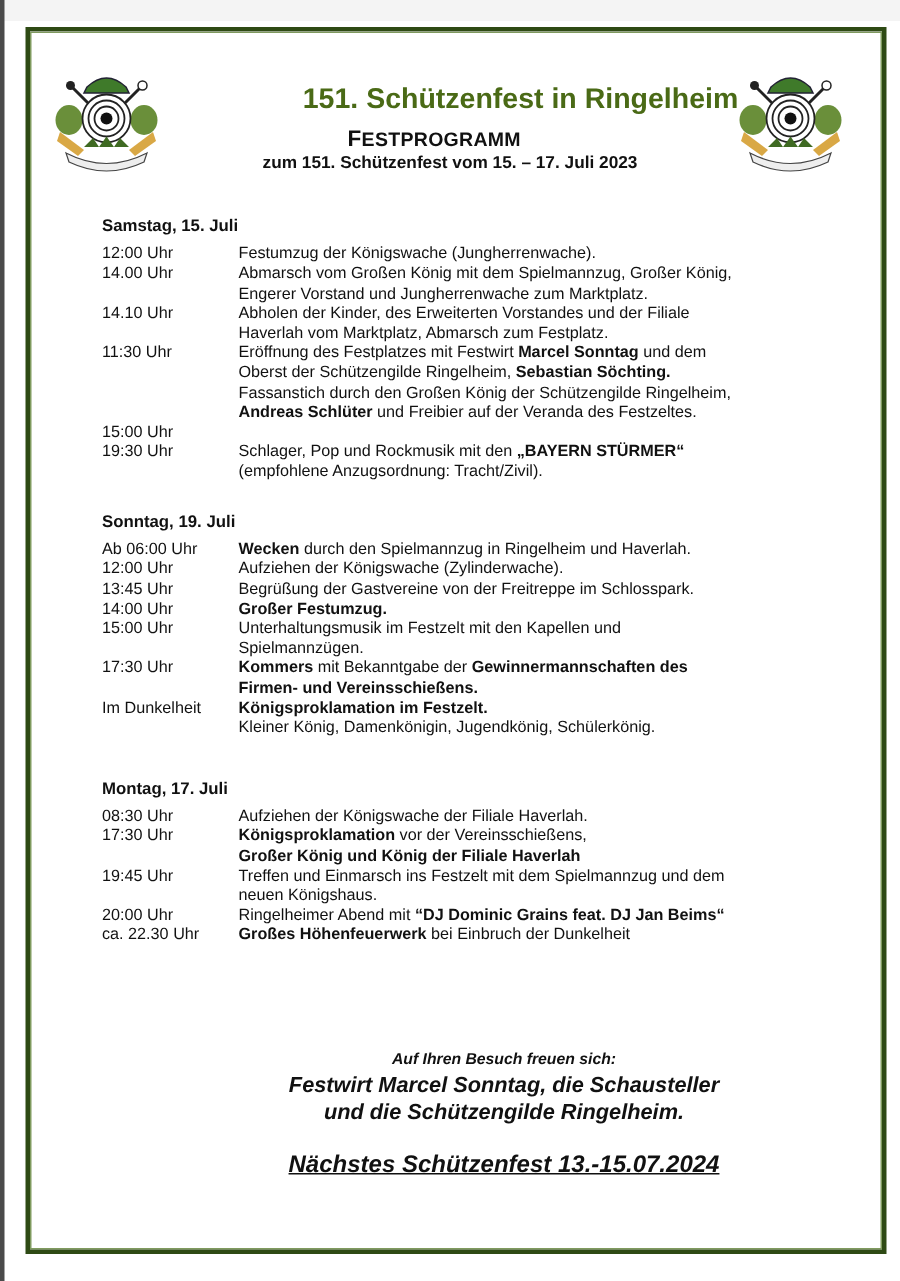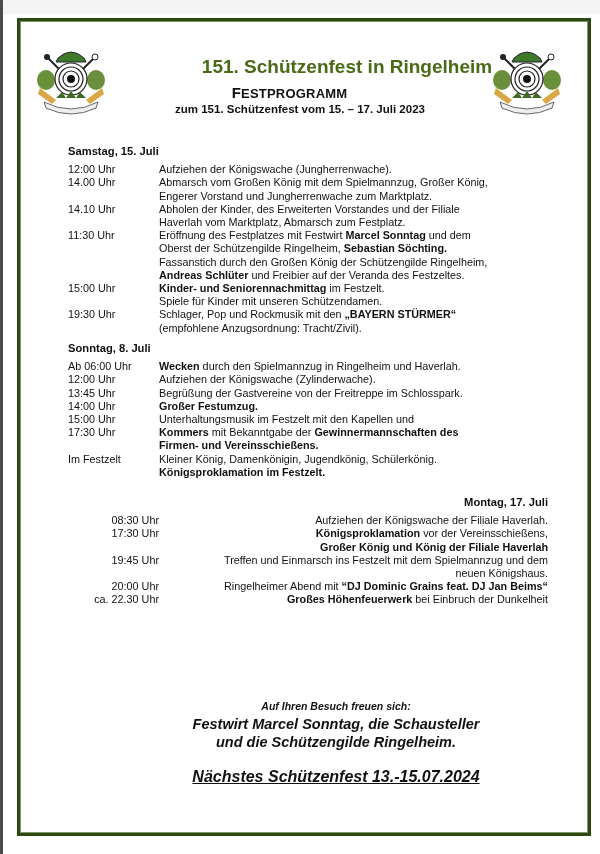--- a/index.html
+++ b/index.html
@@ -85,21 +85,21 @@
 
 <div class="title">151. Schützenfest in Ringelheim</div>
 <div class="subtitle"><span class="big">F</span><span>ESTPROGRAMM</span></div>
 <div class="subline">zum 151. Schützenfest vom 15. – 17. Juli 2023</div>
 
 <div class="day" id="day0" style="top:133px;margin-top:12px;">
     <div class="day-title">Samstag, 15. Juli</div>
     <div class="row">
       <div class="time">12:00 Uhr</div>
       <div class="desc">
-        <div><span>Aufziehen der Königswache (Jungherrenwache).</span></div>
+        <div><span>Festumzug der Königswache (Jungherrenwache).</span></div>
       </div>
     </div>
     <div class="row">
       <div class="time">14.00 Uhr</div>
       <div class="desc">
         <div><span>Abmarsch vom Großen König mit dem Spielmannzug, Großer König,</span></div>
         <div><span>Engerer Vorstand und Jungherrenwache zum Marktplatz.</span></div>
       </div>
     </div>
     <div class="row">
@@ -113,35 +113,31 @@
       <div class="time">11:30 Uhr</div>
       <div class="desc">
         <div><span>Eröffnung des Festplatzes mit Festwirt </span><b>Marcel Sonntag</b><span> und dem</span></div>
         <div><span>Oberst der Schützengilde Ringelheim, </span><b>Sebastian Söchting.</b></div>
         <div><span>Fassanstich durch den Großen König der Schützengilde Ringelheim,</span></div>
         <div><b>Andreas Schlüter</b><span> und Freibier auf der Veranda des Festzeltes.</span></div>
       </div>
     </div>
     <div class="row">
       <div class="time">15:00 Uhr</div>
-      <div class="desc">
-        <div><b>Kinder- und Seniorennachmittag</b><span> im Festzelt.</span></div>
-        <div><span>Spiele für Kinder mit unseren Schützendamen.</span></div>
-      </div>
     </div>
     <div class="row">
       <div class="time">19:30 Uhr</div>
       <div class="desc">
         <div><span>Schlager, Pop und Rockmusik mit den </span><b>„BAYERN STÜRMER“</b></div>
         <div><span>(empfohlene Anzugsordnung: Tracht/Zivil).</span></div>
       </div>
     </div>
   </div>
 <div class="day" id="day1" style="top:342px;">
-    <div class="day-title">Sonntag, 8. Juli</div>
+    <div class="day-title">Sonntag, 19. Juli</div>
     <div class="row">
       <div class="time">Ab 06:00 Uhr</div>
       <div class="desc">
         <div><b>Wecken</b><span> durch den Spielmannzug in Ringelheim und Haverlah.</span></div>
       </div>
     </div>
     <div class="row">
       <div class="time">12:00 Uhr</div>
       <div class="desc">
         <div><span>Aufziehen der Königswache (Zylinderwache).</span></div>
@@ -156,38 +152,39 @@
     <div class="row">
       <div class="time">14:00 Uhr</div>
       <div class="desc">
         <div><b>Großer Festumzug.</b></div>
       </div>
     </div>
     <div class="row">
       <div class="time">15:00 Uhr</div>
       <div class="desc">
         <div><span>Unterhaltungsmusik im Festzelt mit den Kapellen und</span></div>
+        <div><span>Spielmannzügen.</span></div>
       </div>
     </div>
     <div class="row">
       <div class="time">17:30 Uhr</div>
       <div class="desc">
         <div><b>Kommers</b><span> mit Bekanntgabe der </span><b>Gewinnermannschaften des</b></div>
         <div><b>Firmen- und Vereinsschießens.</b></div>
       </div>
     </div>
     <div class="row">
-      <div class="time">Im Festzelt</div>
-      <div class="desc">
+      <div class="time">Im Dunkelheit</div>
+      <div class="desc">
+        <div><b>Königsproklamation im Festzelt.</b></div>
         <div><span>Kleiner König, Damenkönigin, Jugendkönig, Schülerkönig.</span></div>
-        <div><b>Königsproklamation im Festzelt.</b></div>
       </div>
     </div>
   </div>
-<div class="day" id="day2" style="top:496px;text-align:right;">
+<div class="day" id="day2" style="top:520px;">
     <div class="day-title">Montag, 17. Juli</div>
     <div class="row">
       <div class="time">08:30 Uhr</div>
       <div class="desc">
         <div><span>Aufziehen der Königswache der Filiale Haverlah.</span></div>
       </div>
     </div>
     <div class="row">
       <div class="time">17:30 Uhr</div>
       <div class="desc">

